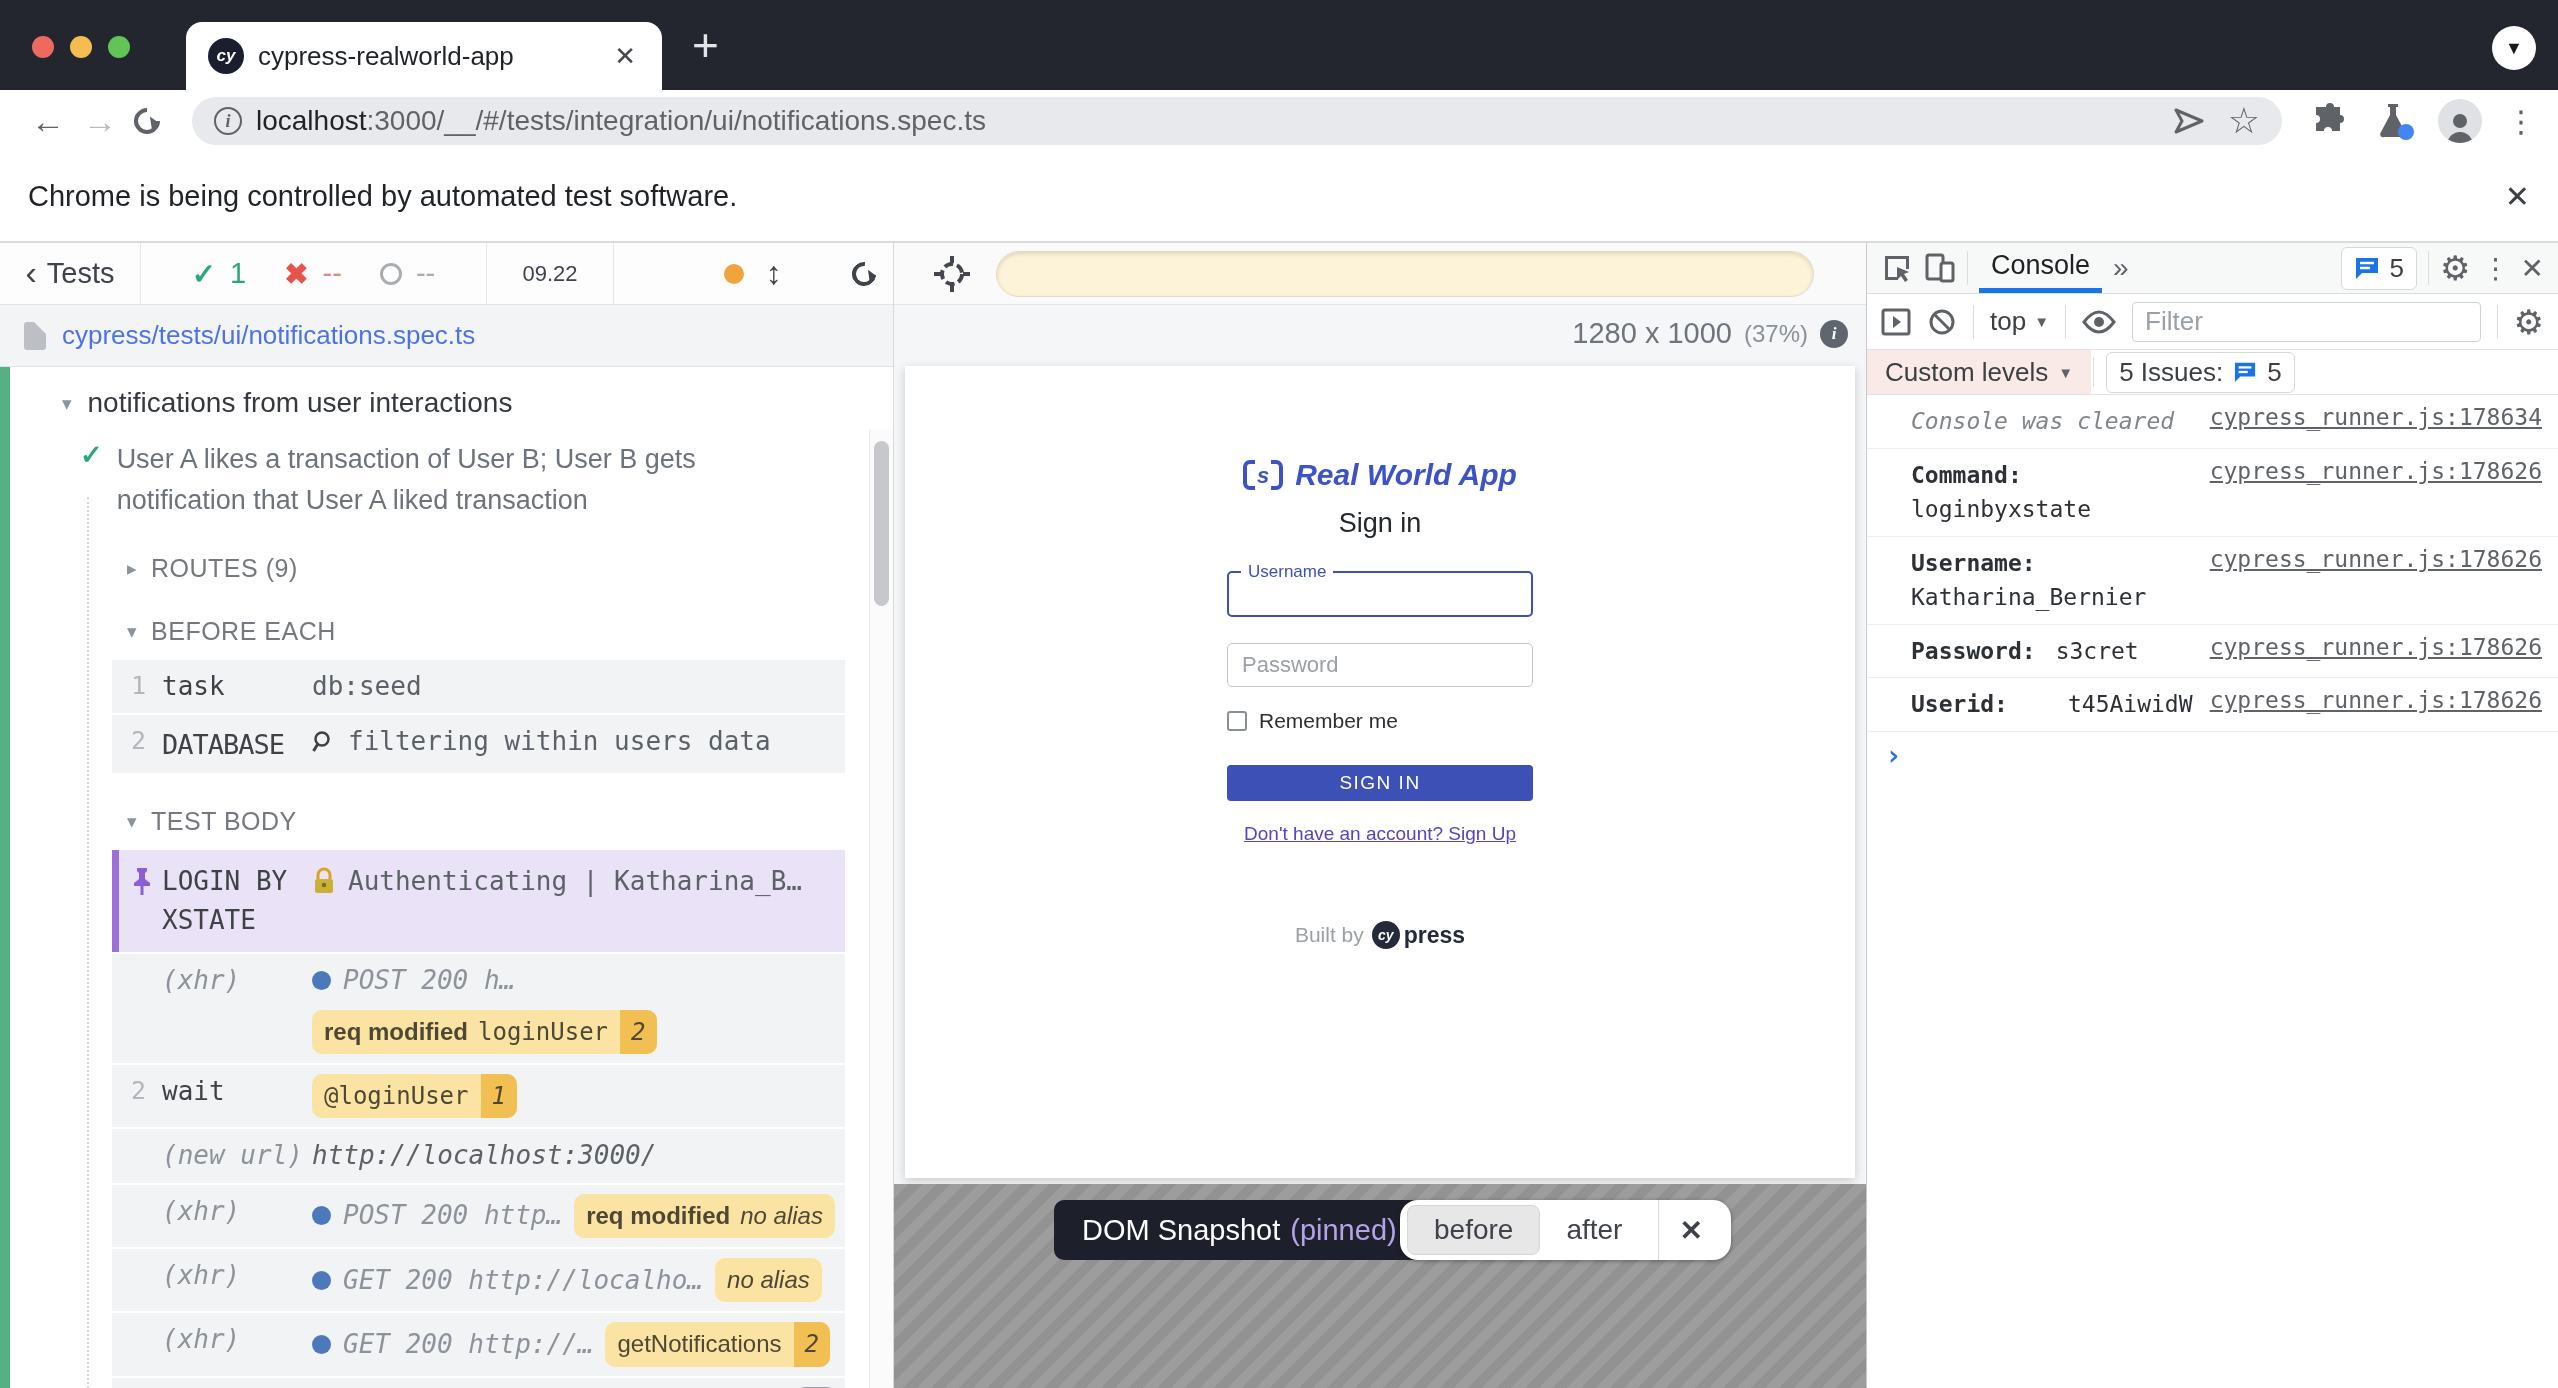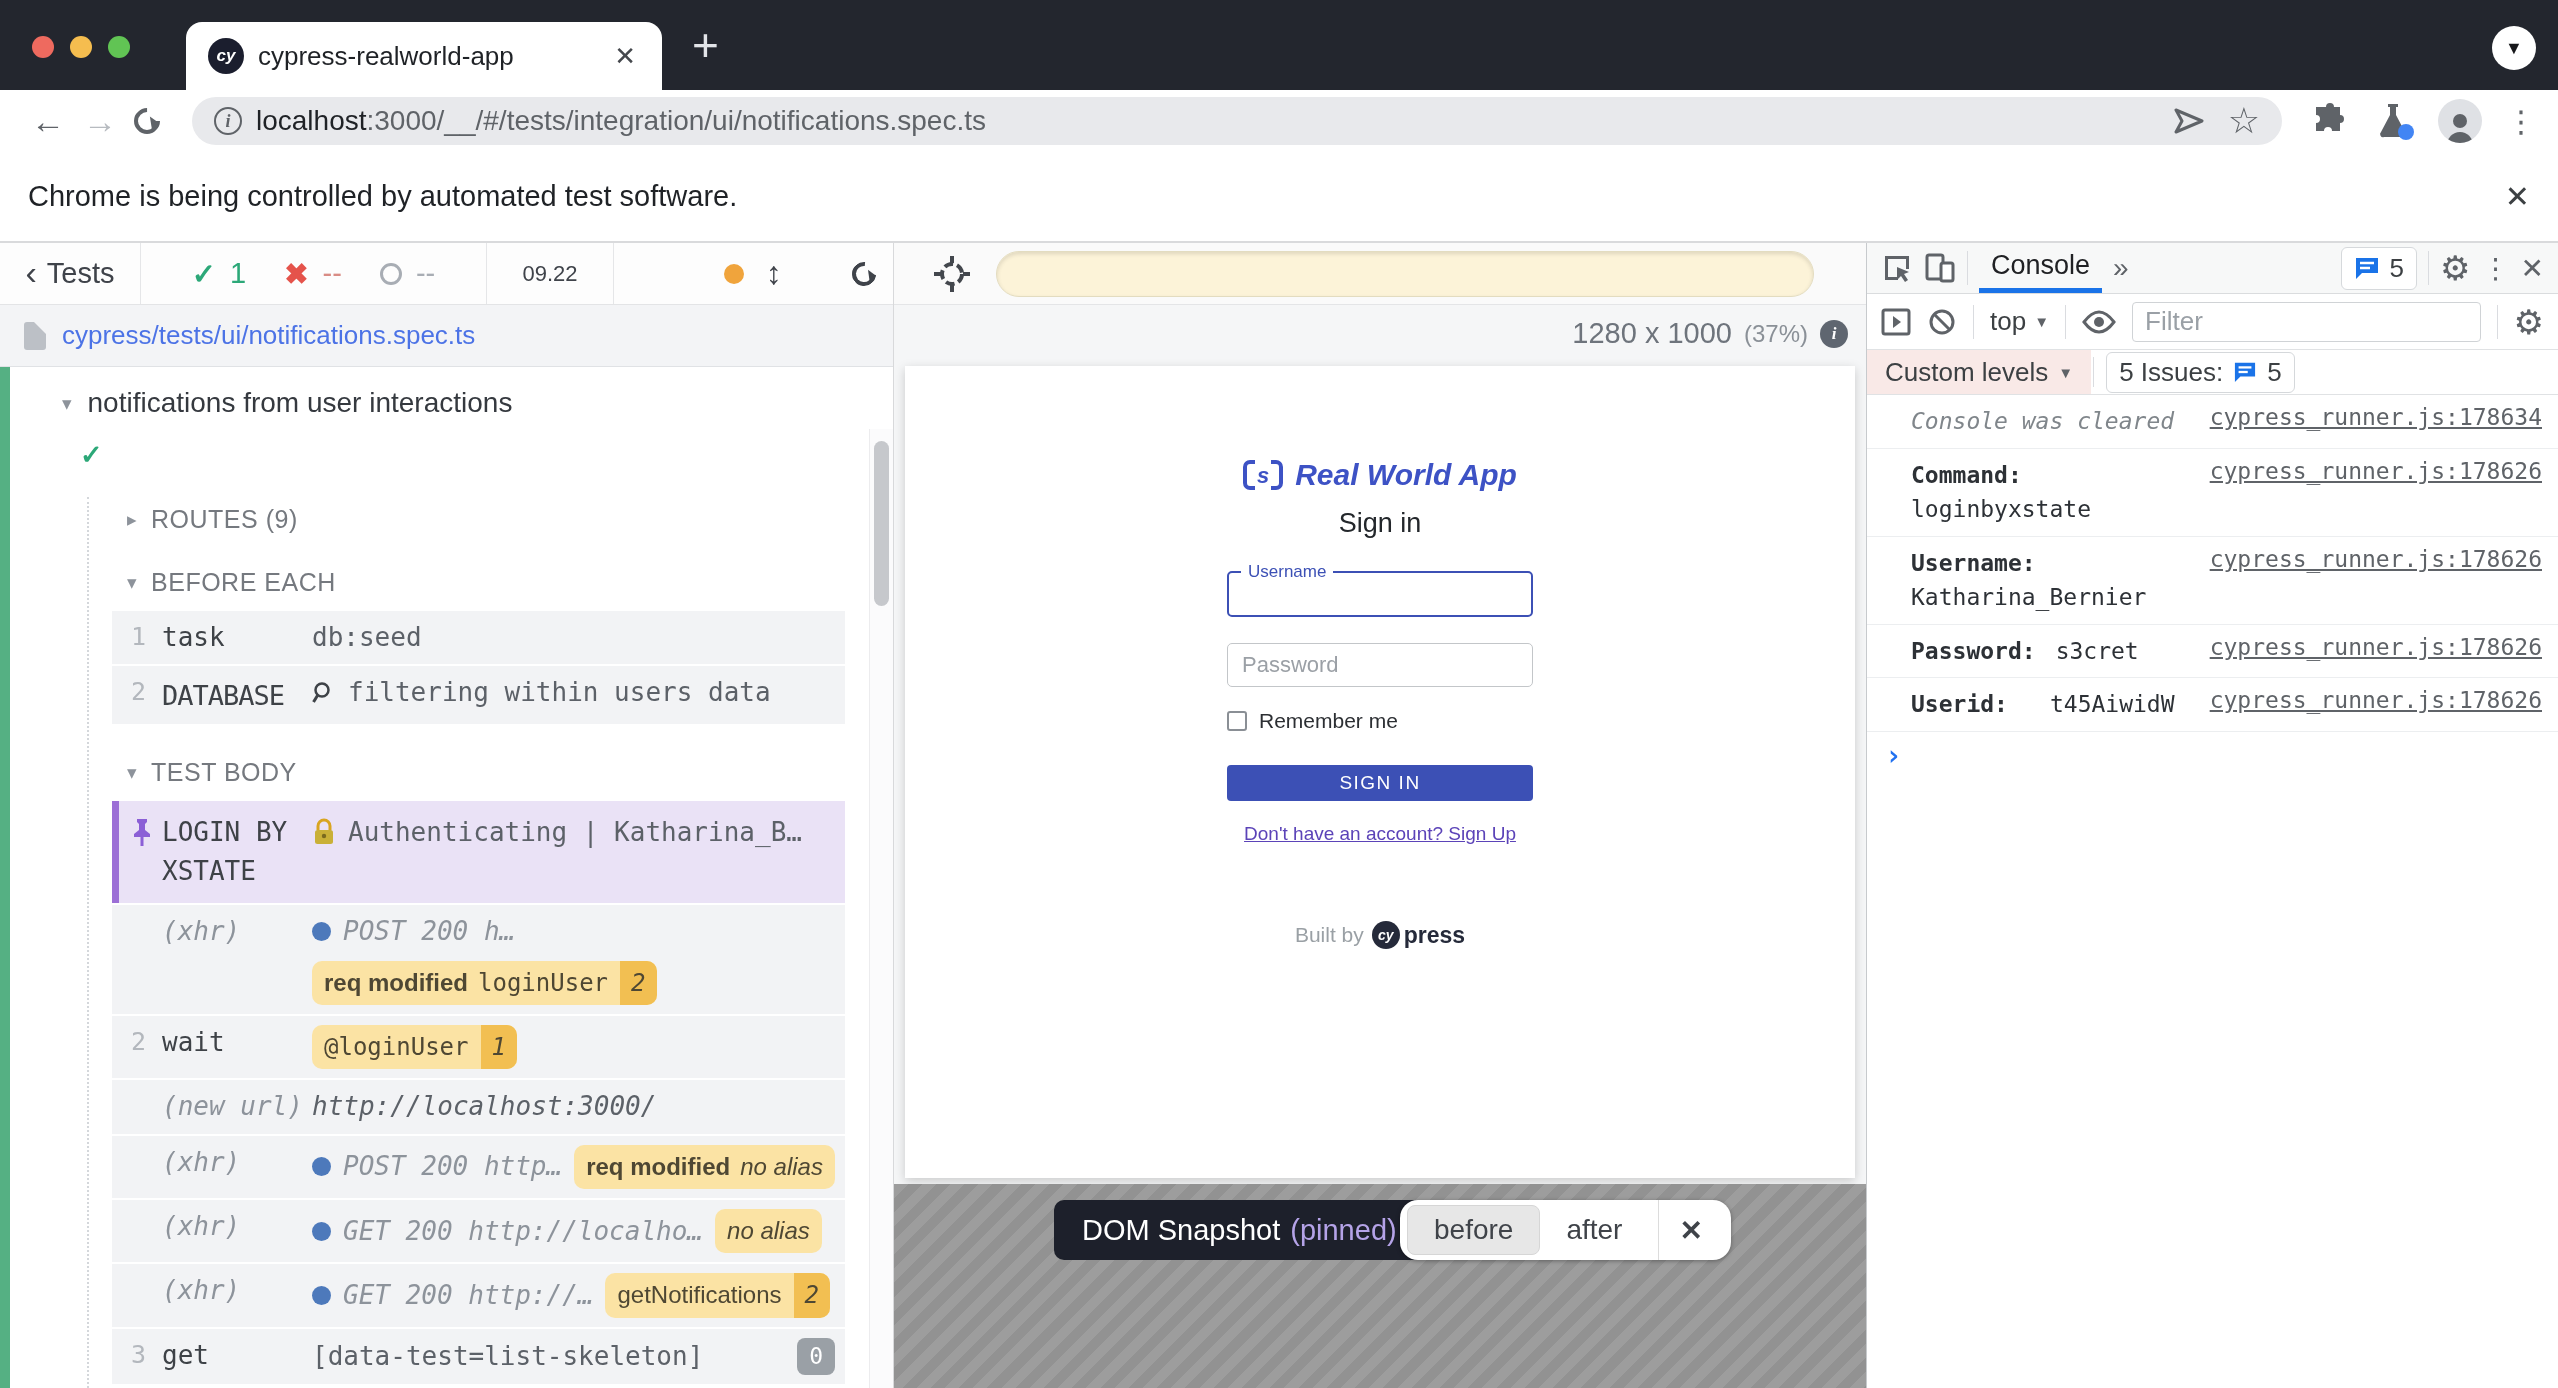--- a/index.html
+++ b/index.html
@@ -258,20 +258,21 @@
         <div class="dot-line"></div>
         <div class="log-scroll">
 
           <div class="suite-row">
             <span class="tri">▾</span>
             <span>notifications from user interactions</span>
           </div>
 
           <div class="test-row">
             <span class="check">✓</span>
+            <span class="test-title">User A likes a transaction of User B; User B gets notification that User A liked transaction</span>
           </div>
 
           <div class="sec-label">
             <span class="tri">▸</span>
             <span>ROUTES (9)</span>
           </div>
 
           <div class="sec-label">
             <span class="tri">▾</span>
             <span>BEFORE EACH</span>
@@ -565,21 +566,21 @@
         </div>
         <div class="c-row">
           <span class="c-left"><b>Username:</b><span class="c-val-block">Katharina_Bernier</span></span>
           <a class="c-link">cypress_runner.js:178626</a>
         </div>
         <div class="c-row">
           <span class="c-left"><b>Password:</b><span style="margin-left:20px">s3cret</span></span>
           <a class="c-link">cypress_runner.js:178626</a>
         </div>
         <div class="c-row">
-          <span class="c-left"><b>Userid:</b><span style="margin-left:42px">t45AiwidW</span></span>
+          <span class="c-left"><b>Userid:</b><span style="margin-left:60px">t45AiwidW</span></span>
           <a class="c-link">cypress_runner.js:178626</a>
         </div>
         <div class="c-prompt">›</div>
       </div>
     </div>
 
   </div>
 </div>
 
 </body></html>

